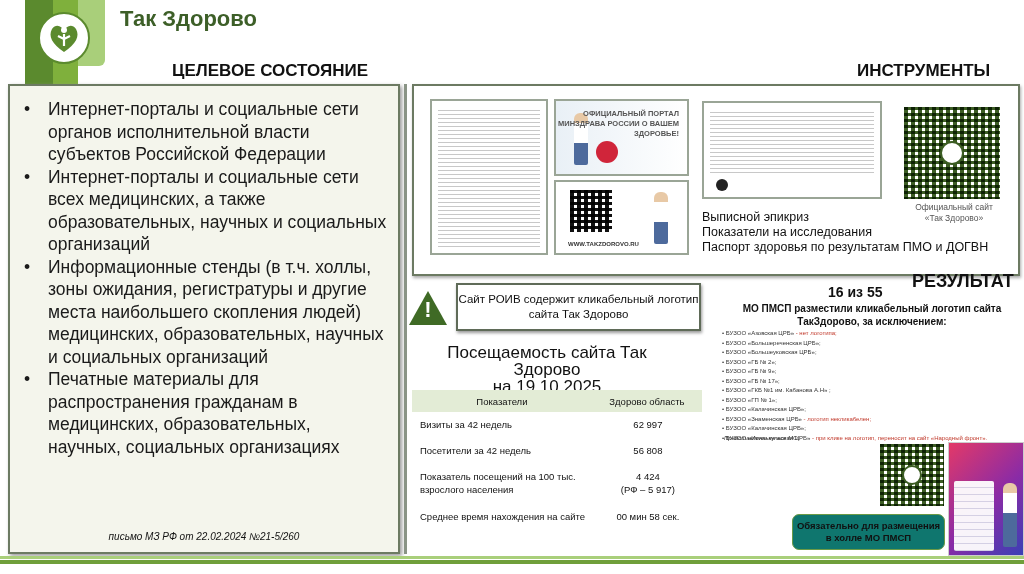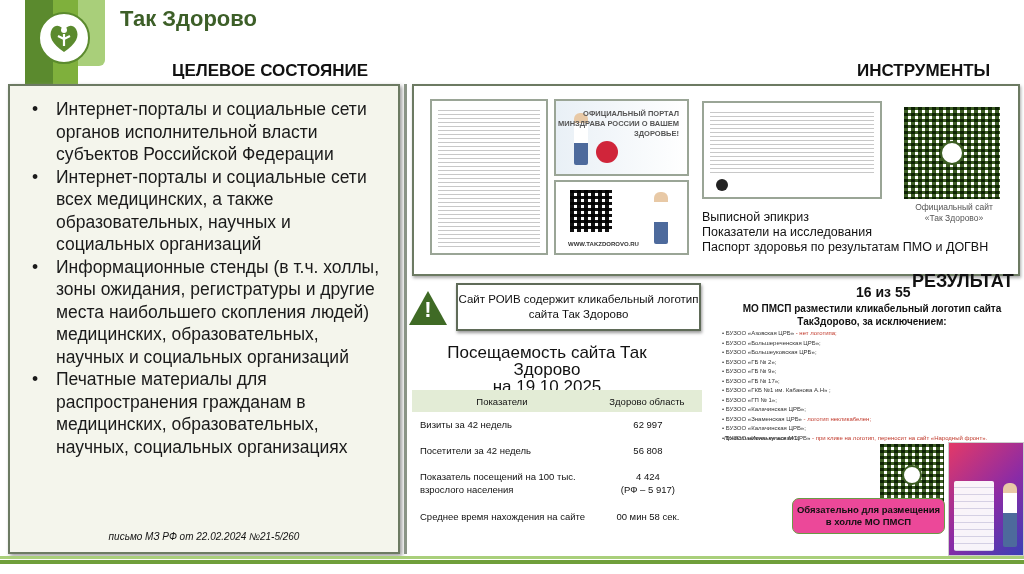--- a/index.html
+++ b/index.html
@@ -8,21 +8,21 @@
 
   .bar1 { position: absolute; left: 25px; top: 0; width: 28px; height: 84px; background: #5b8a2e; }
   .bar2 { position: absolute; left: 53px; top: 0; width: 25px; height: 84px; background: #7fb03c; }
   .bar3 { position: absolute; left: 78px; top: 0; width: 27px; height: 66px; background: #a9cf7a; border-radius: 0 0 6px 0; }
   .logo { position: absolute; left: 38px; top: 12px; width: 52px; height: 52px; border-radius: 50%; background: #fff; border: 2px solid #5b8a2e; display: flex; align-items: center; justify-content: center; }
 
   .app-title { position: absolute; left: 120px; top: 6px; font-size: 22px; font-weight: bold; color: #3d5f28; }
   .sec-title { position: absolute; font-size: 17px; font-weight: bold; color: #111; }
 
   .left-box { position: absolute; left: 8px; top: 84px; width: 392px; height: 470px; background: #f4f5ec; border: 2px solid #6c7a62; box-shadow: 2px 2px 4px #999; }
-  .left-box ul { list-style: none; padding: 12px 10px 0 20px; }
+  .left-box ul { list-style: none; padding: 12px 10px 0 12px; }
   .left-box li { position: relative; padding-left: 26px; font-size: 17.5px; line-height: 22.5px; color: #1a1a1a; }
   .left-box li::before { content: "•"; position: absolute; left: 2px; top: 0; }
   .left-note { position: absolute; bottom: 10px; left: 0; width: 100%; text-align: center; font-size: 10px; font-style: italic; }
 
   .right-frame { position: absolute; left: 404px; top: 84px; width: 615px; height: 470px; border-left: 3px solid #8a9486; }
 
   .tools-box { position: absolute; left: 412px; top: 84px; width: 608px; height: 192px; border: 2px solid #6c7a62; background: #fff; box-shadow: 1px 2px 3px #aaa; }
   .doc-thumb { position: absolute; border: 2px solid #9aa596; background: #fff; overflow: hidden; }
   .lines { position: absolute; left: 6px; right: 6px; top: 6px; bottom: 6px; background: repeating-linear-gradient(#fff 0 3px, #c8c8c8 3px 4px); }
   .portal-banner { background: linear-gradient(90deg, #e9f0f6, #fff); }
@@ -42,32 +42,32 @@
   .warn-mark { position: absolute; left: 424px; top: 298px; width: 8px; font-size: 22px; font-weight: bold; color: #fff; line-height: 24px; text-align: center; }
   .roiv-box { position: absolute; left: 456px; top: 283px; width: 245px; height: 48px; border: 2px solid #5f6b58; box-shadow: 1px 2px 3px #999; background: #fff; display: flex; align-items: center; justify-content: center; text-align: center; font-size: 11.5px; line-height: 15px; padding: 0 0; }
 
   .visits-title { position: absolute; left: 412px; top: 344px; width: 270px; text-align: center; font-size: 17px; font-weight: normal; line-height: 17px; }
   .stats { position: absolute; left: 412px; top: 390px; width: 290px; border-collapse: collapse; font-size: 9.5px; }
   .stats th { background: #e3ecd6; font-weight: normal; height: 22px; }
   .stats td { vertical-align: top; padding: 6px 6px 0 8px; line-height: 13px; height: 26px; }
   .stats td.val { text-align: center; }
   .stats tr.r3 td { height: 40px; }
 
-  .result-count { position: absolute; left: 828px; top: 284px; font-size: 14px; font-weight: bold; margin-left: 28px; }
+  .result-count { position: absolute; left: 828px; top: 284px; font-size: 14px; font-weight: bold; }
   .result-title { position: absolute; left: 912px; top: 271px; font-size: 18px; font-weight: bold; }
   .result-head { position: absolute; left: 722px; top: 302px; width: 300px; text-align: center; font-size: 10px; font-weight: bold; line-height: 13px; }
   .excl { position: absolute; left: 722px; top: 329px; list-style: none; font-size: 6px; line-height: 9.5px; color: #333; }
   .excl li::before { content: "• "; }
   .excl .red { color: #c0392b; }
   .excl-note { position: absolute; left: 724px; top: 435px; font-size: 6px; font-style: italic; color: #333; }
 
   .hall-qr { position: absolute; left: 880px; top: 444px; width: 64px; height: 62px; }
   .poster { position: absolute; left: 948px; top: 442px; width: 76px; height: 114px; background: linear-gradient(135deg, #e33968, #8a2ba6 55%, #3b3fb5); border: 1px solid #ccc; }
   .poster-card { position: absolute; left: 5px; top: 38px; width: 40px; height: 70px; background: #fff; opacity: 0.95; border-radius: 2px; background-image: repeating-linear-gradient(#fff 0 6px, #d9d9e8 6px 7px); }
-  .must-box { position: absolute; left: 792px; top: 498px; width: 153px; height: 36px; border: 1.5px solid #6b9a46; border-radius: 7px; background: #ec4899; display: flex; align-items: center; justify-content: center; text-align: center; font-size: 9.5px; font-weight: bold; line-height: 12px; }
+  .must-box { position: absolute; left: 792px; top: 514px; width: 153px; height: 36px; border: 1.5px solid #6b9a46; border-radius: 7px; background: #0f766e; display: flex; align-items: center; justify-content: center; text-align: center; font-size: 9.5px; font-weight: bold; line-height: 12px; }
 
   .bottom-line1 { position: absolute; left: 0; top: 556px; width: 1024px; height: 3px; background: #a9cf7a; }
   .bottom-line2 { position: absolute; left: 0; top: 560px; width: 1024px; height: 4px; background: #6f9f3a; }
 </style>
 </head>
 <body>
 
 <div class="bar1"></div>
 <div class="bar2"></div>
 <div class="bar3"></div>

